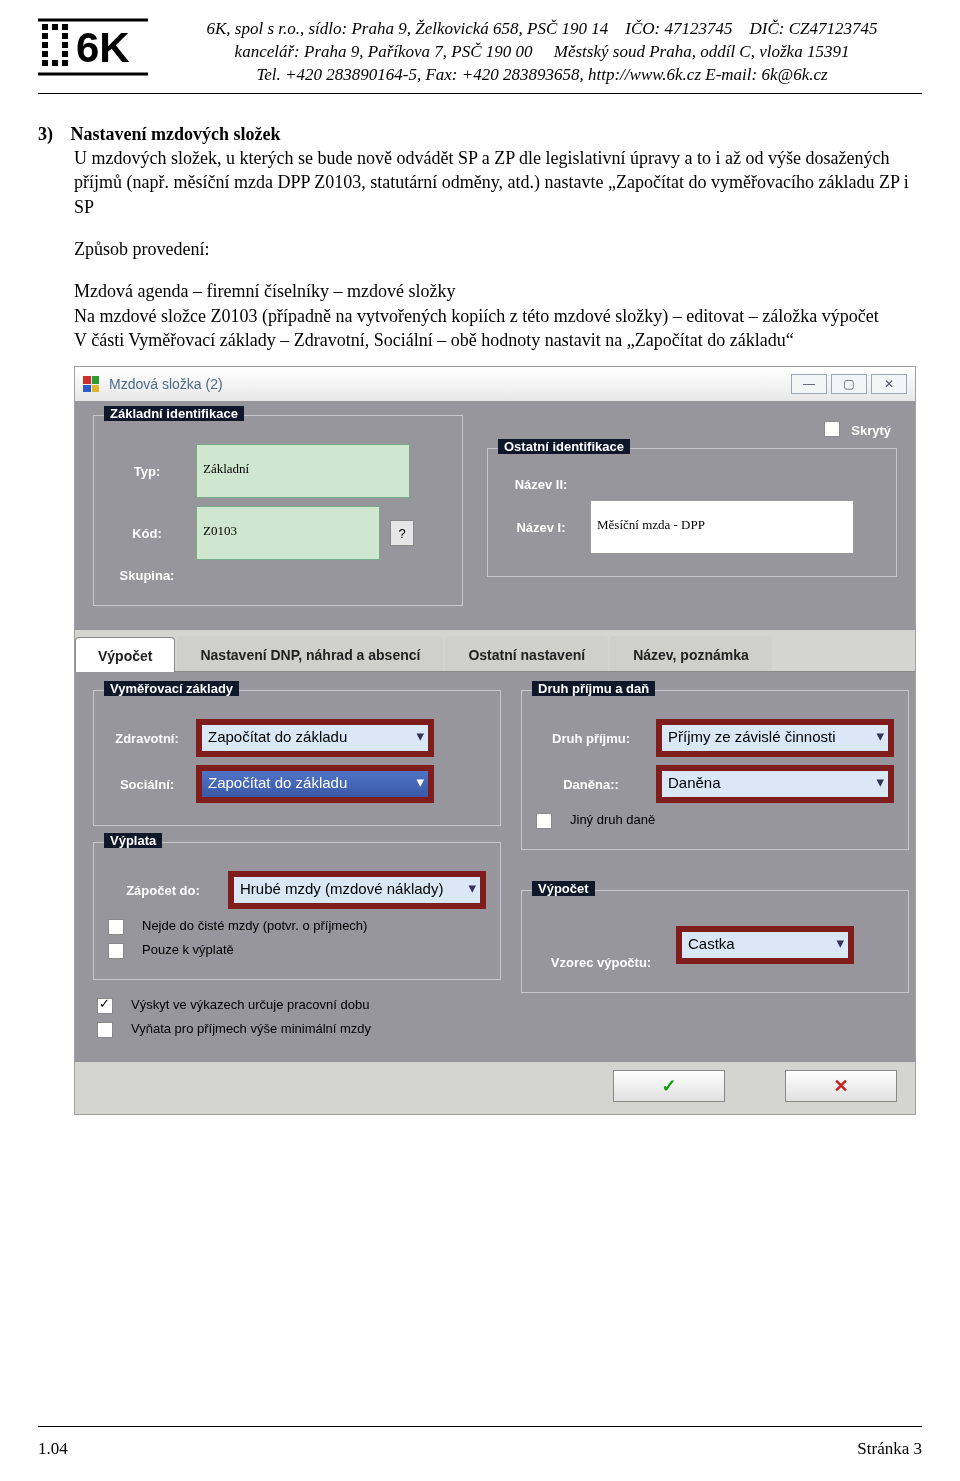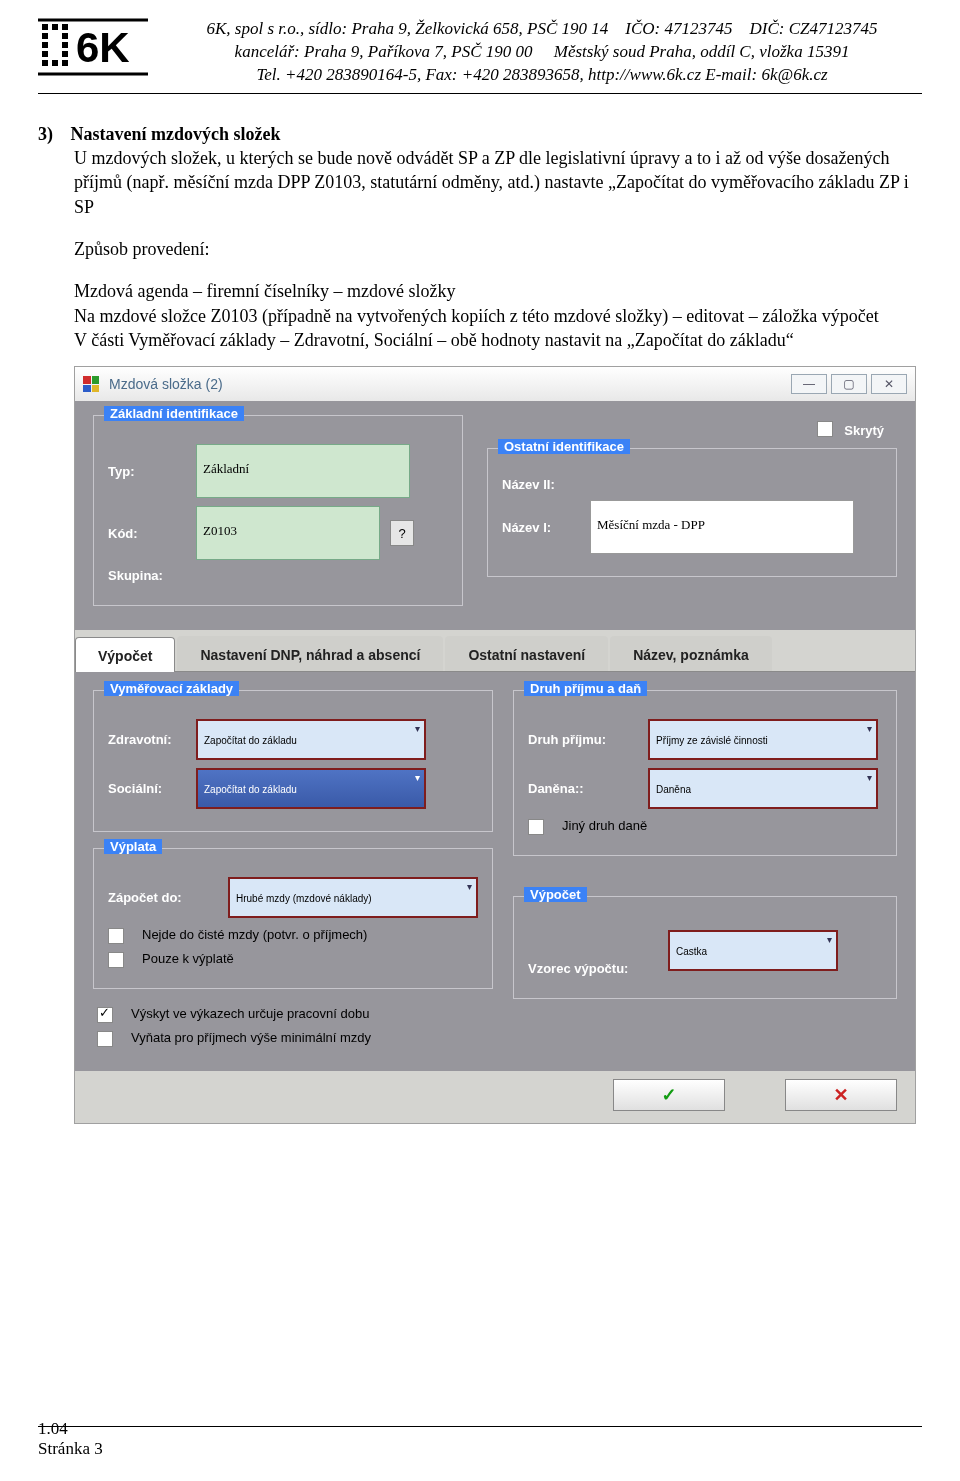--- a/index.html
+++ b/index.html
@@ -31,56 +31,56 @@
   .appicon span:nth-child(1){background:#d02c2c;}
   .appicon span:nth-child(2){background:#2c9a2c;}
   .appicon span:nth-child(3){background:#2c5cc9;}
   .appicon span:nth-child(4){background:#e0b628;}
   .titlebar .title{ color:#4a6b8a; font-size:14px;}
   .winbtns{ margin-left:auto; display:flex; gap:4px;}
   .winbtn{ width:34px; height:18px; border:1px solid #9aa7b3; background:#f3f5f7;
            display:flex; align-items:center; justify-content:center; font-size:12px; color:#556;}
   .form-area{ padding:14px 18px 8px 18px; background:#97969c; color:#fff;}
   .group{ position:relative; border:1px solid #c7c6cc; padding:20px 14px 14px 14px; margin-bottom:16px;}
-  .group .legend{ position:absolute; top:-10px; left:10px; background:#3b82f6; padding:0 6px;
+  .group .legend{ position:absolute; top:-10px; left:10px; background:#0f172a; padding:0 6px;
                   font-weight:bold; color:#fff; font-size:13px;}
   .row{ display:flex; align-items:center; gap:10px; margin:8px 0;}
-  .lbl{ width:78px; font-weight:bold; color:#fff;}
+  .lbl{ width:78px; font-weight:bold; color:#fff;text-align:center;}
   .lbl-w110{ width:110px;}
   .inp{ background:#cfe7cf; border:1px solid #7a8; padding:16px 6px; color:#000; font-family:Tahoma;
         font-size:13px; height:20px; box-sizing:content-box;}
   .inp-white{ background:#fff; border:1px solid #999;}
   .qbtn{ width:22px; height:24px; border:1px solid #888; background:#e6e6e6; color:#000;
          display:flex; align-items:center; justify-content:center;}
   .twocol{ display:flex; gap:20px; align-items:flex-start;}
   .col{ flex:1;}
   .chk{ width:14px; height:14px; border:1px solid #888; background:#fff; display:inline-block;
         margin-right:8px; position:relative; top:2px;}
   .chk.on::after{ content:"✓"; position:absolute; top:-3px; left:1px; font-size:13px; color:#000;}
   .tabs{ display:flex; background:#d4d4d0; border-bottom:1px solid #8a8a8a; padding-top:6px;}
   .tab{ padding:10px 22px 8px 22px; color:#222; font-weight:bold; font-size:14px;
         border:1px solid transparent; border-bottom:none; background:#cfcfcb; margin-right:2px;
         border-radius:4px 4px 0 0;}
   .tab.active{ background:#fff; border-color:#8a8a8a; position:relative; top:1px;}
   .tabpanel{ background:#97969c; padding:18px;}
-  .dd{ background:#d9e7f7; border:2px solid #7f1d1d; color:#000; padding:14px 20px 3px 6px;
-       position:relative; font-size:10px; height:20px; box-sizing:content-box;}
+  .dd{ background:#d9e7f7; border:6px solid #7f1d1d; color:#000; padding:3px 20px 3px 6px;
+       position:relative; font-size:15px; height:20px; box-sizing:content-box;}
   .dd.hl{ color:#fff;
           background:linear-gradient(#4f73c4,#3a5aa8);}
   .dd::after{ content:"▾"; position:absolute; right:4px; top:2px; color:#335;}
   .dd.hl::after{ color:#fff;}
   .actionbar{ background:#d4d4d0; padding:8px 18px 12px 18px; display:flex; gap:60px;
               justify-content:flex-end;}
   .actbtn{ width:110px; height:30px; border:1px solid #888; background:linear-gradient(#fff,#e0e0e0);
            display:flex; align-items:center; justify-content:center; font-size:18px;}
   .ok{ color:#129c12; font-weight:bold;}
   .cancel{ color:#cc2222; font-weight:bold;}
   
   .ftr{ position:absolute; left:38px; right:38px; bottom:22px; display:flex;
-        justify-content:space-between; font-size:17px;flex-direction:column;}
+        justify-content:space-between; font-size:17px;}
   hr.bot{ position:absolute; left:38px; right:38px; bottom:46px; border:none; border-top:1px solid #000;}
 </style>
 </head>
 <body>
 
 <div class="page">
 
   <div class="hdr">
     <div class="logo">
       <svg width="110" height="58" viewBox="0 0 110 58">
@@ -166,21 +166,21 @@
             <div class="lbl">Kód:</div>
             <div class="inp" style="width:170px;">Z0103</div>
             <div class="qbtn">?</div>
           </div>
           <div class="row">
             <div class="lbl">Skupina:</div>
           </div>
         </div>
 
         <div style="flex:1;">
-          <div style="text-align:right; margin:4px 13px 10px 0;">
+          <div style="text-align:right; margin:4px 6px 10px 0;">
             <span class="chk"></span>
             <span style="font-weight:bold;">Skrytý</span>
           </div>
           <div class="group">
             <div class="legend">Ostatní identifikace</div>
             <div class="row">
               <div class="lbl">Název II:</div>
             </div>
             <div class="row">
               <div class="lbl">Název I:</div>

